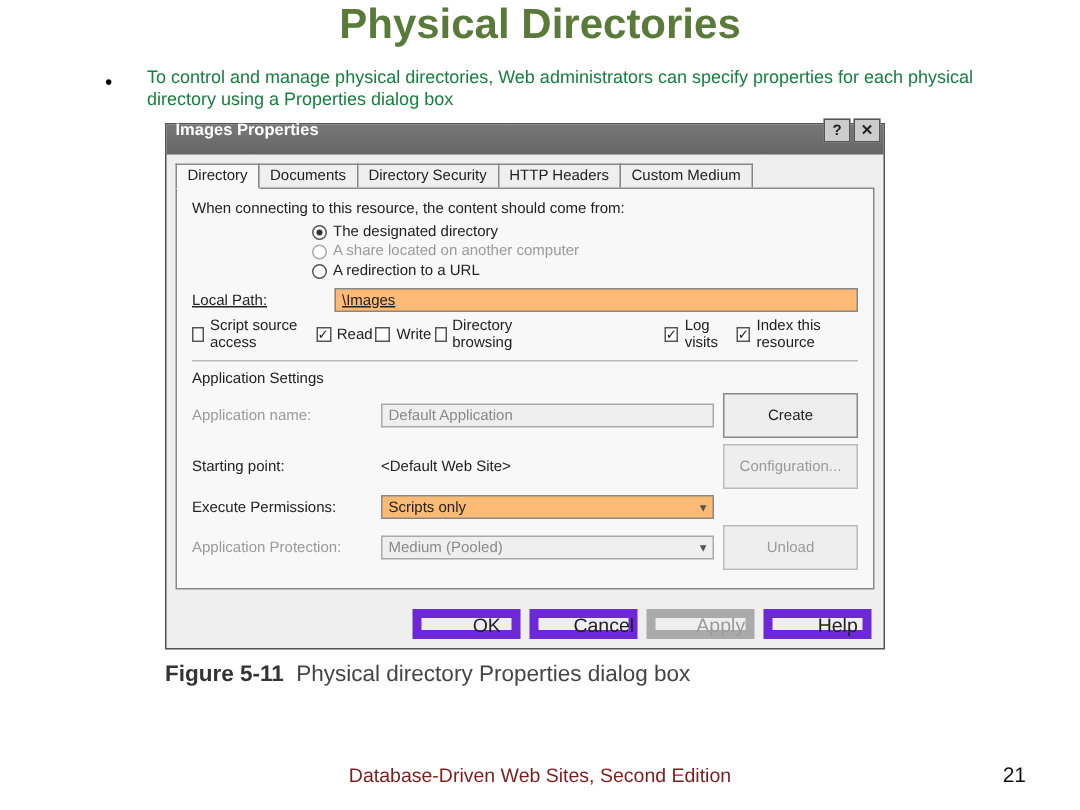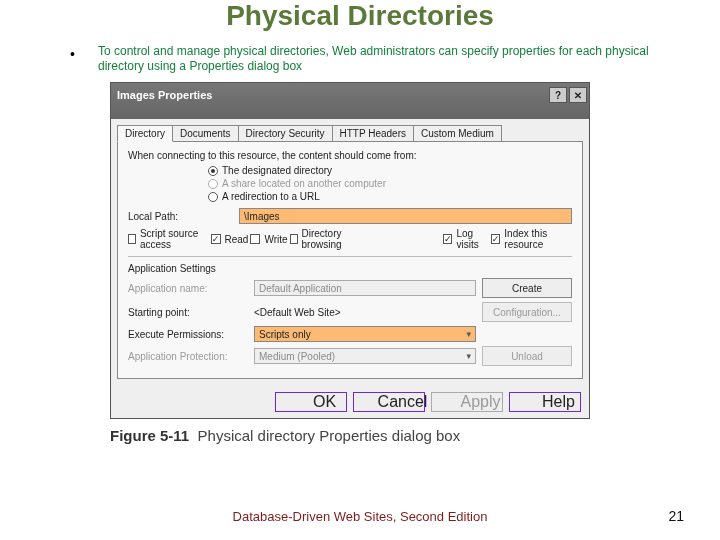--- a/index.html
+++ b/index.html
@@ -42,21 +42,21 @@
   .dialog {
     border: 1px solid #555;
     background: #efefef;
     font-family: Tahoma, Arial, sans-serif;
     font-size: 10px;
     color: #222;
   }
   .titlebar {
     background: linear-gradient(#777, #666);
     color: #fff;
-    height: 36px;
+    height: 20px;
     display: flex;
     align-items: center;
     padding: 0 2px 12px 6px;
     font-size: 11px;
     font-weight: bold;
   }
   .titlebar-text { flex: 1; }
   .tb-btn {
     width: 18px;
     height: 16px;
@@ -102,21 +102,21 @@
   .radio-row { display: flex; align-items: center; gap: 4px; font-size: 10px; margin-bottom: 2px; }
   .radio {
     width: 10px; height: 10px; border: 1px solid #555; border-radius: 50%;
     display: inline-flex; align-items: center; justify-content: center;
     background: #fff;
   }
   .radio.disabled { border-color: #aaa; }
   .radio .dot { width: 4px; height: 4px; border-radius: 50%; background: #333; }
   .ghost { color: #9a9a9a; }
   .hr { border: none; border-top: 1px solid #bbb; margin: 6px 0; }
-  .form-row { display: flex; align-items: center; margin-bottom: 4px; gap: 16px; }
+  .form-row { display: flex; align-items: center; margin-bottom: 4px; gap: 0; text-decoration: underline; }
   .form-label { width: 95px; font-size: 10px; }
   .input, .select {
     border: 1px solid #888;
     background: #fdba74;
     height: 16px;
     font-size: 10px;
     padding: 0 4px;
     flex: 1;
     display: flex;
     align-items: center;
@@ -131,41 +131,41 @@
     width: 10px; height: 10px; border: 1px solid #555; background: #fff;
     display: inline-flex; align-items: center; justify-content: center;
     font-size: 9px; line-height: 1;
   }
   .section-title { font-size: 10px; margin-bottom: 4px; }
   .app-row { display: flex; align-items: center; gap: 6px; margin-bottom: 4px; }
   .app-label { width: 120px; font-size: 10px; }
   .app-label.ghost { color: #9a9a9a; }
   .side-btn {
     width: 90px;
-    height: 20px;
+    height: 30px;
     border: 1px solid #888;
     background: #eee;
     font-size: 10px;
     display: flex;
     align-items: center;
     justify-content: center;
   }
   .side-btn.disabled { color: #9a9a9a; border-color: #bbb; }
   .dlg-buttons {
     display: flex;
     justify-content: flex-end;
     gap: 6px;
     padding: 6px 8px;
   }
   .dlg-btn {
     width: 72px;
     height: 20px;
-    border: 1px solid #6d28d9;
+    border: 6px solid #6d28d9;
     background: #eee;
-    font-size: 16px;
+    font-size: 13px;
     display: flex;
     align-items: center;
     justify-content: center;
     padding-left: 27px;
   }
   .dlg-btn.disabled { color: #9a9a9a; border-color: #aaa; }
   .figure-caption {
     margin-left: 112px;
     margin-top: 8px;
     font-size: 15px;

